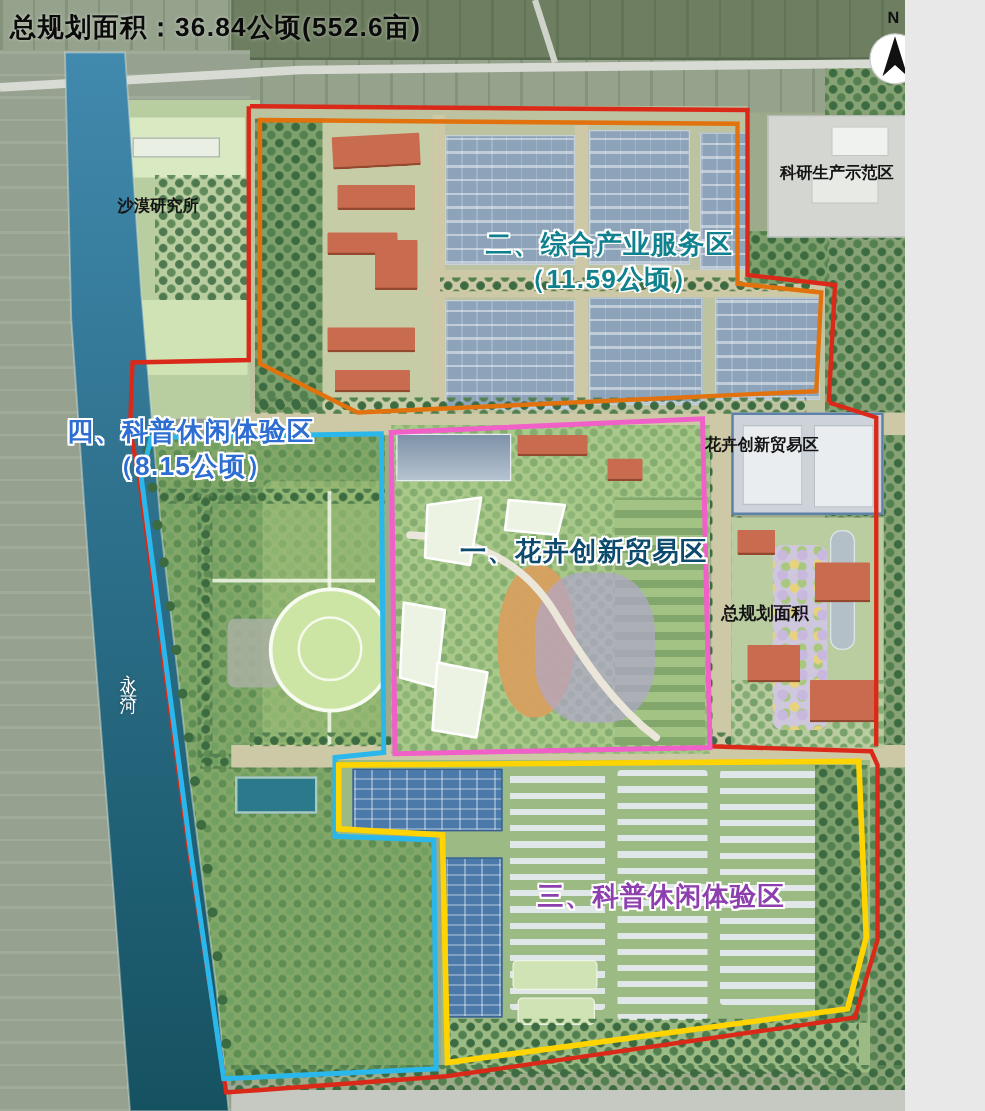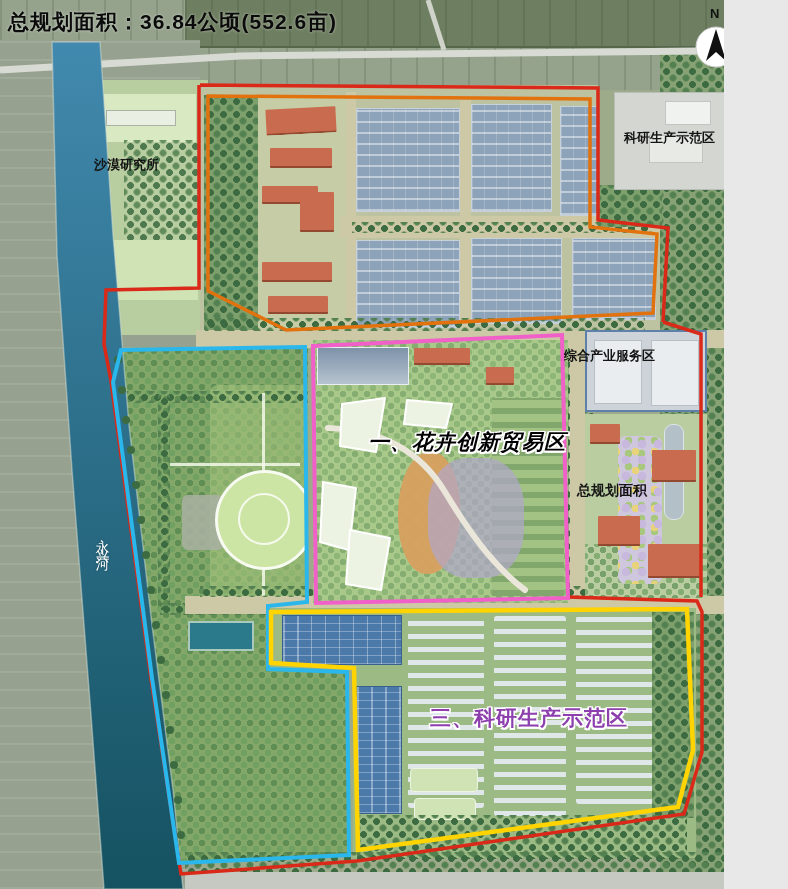--- a/index.html
+++ b/index.html
@@ -206,26 +206,34 @@
       <polygon points="716,29 706,61 716,52 726,61" fill="#111111"></polygon>
     </g>
   </svg>
 
   <div class="lab title" style="left:8px;top:8px;">总规划面积：36.84公顷(552.6亩)</div>
 
   <div class="lab" style="left:710px;top:6px;font-size:13px;font-weight:bold;color:#111;">N</div>
 
   <div class="lab sm" style="left:94px;top:124px;margin-top:32px;">沙漠研究所</div>
   <div class="lab sm" style="left:624px;top:129px;">科研生产示范区</div>
-  <div class="lab sm" style="left:564px;top:347px;">综合产业服务区</div>
+  <div class="lab sm" style="left:564px;top:347px;">花卉创新贸易区</div>
   <div class="lab sm" style="left:577px;top:482px;font-size:14px;">总规划面积</div>
 
   <div class="lab vert" style="left:94px;top:528px;color:#ffffff;font-size:14px;letter-spacing:9px;text-shadow:0 0 2px rgba(0,40,50,.6);">永兴河</div>
   <div class="lab vert" style="left:752px;top:412px;color:#1a1a1a;font-size:15px;font-weight:bold;letter-spacing:13px;">京开高速</div>
 
-  <div class="lab zl" style="left:336px;top:428px;width:262px;color:#000000;font-style:italic;">
+  <div class="lab zl" style="left:335px;top:182px;width:305px;color:#0f808e;">
+    <div>二、综合产业服务区</div>
+    <div>（11.59公顷）</div>
+  </div>
+  <div class="lab zl" style="left:20px;top:332px;width:265px;color:#2e6ed2;">
+    <div>四、科普休闲体验区</div>
+    <div>（8.15公顷）</div>
+  </div>
+  <div class="lab zl" style="left:336px;top:428px;width:262px;color:#0c4a6e;">
     <div>一、花卉创新贸易区</div>
   </div>
   <div class="lab zl" style="left:396px;top:704px;width:266px;color:#8d3fae;">
-    <div>三、科研生产示范区</div>
+    <div>三、科普休闲体验区</div>
   </div>
 
 </div>
 
 </body></html>

